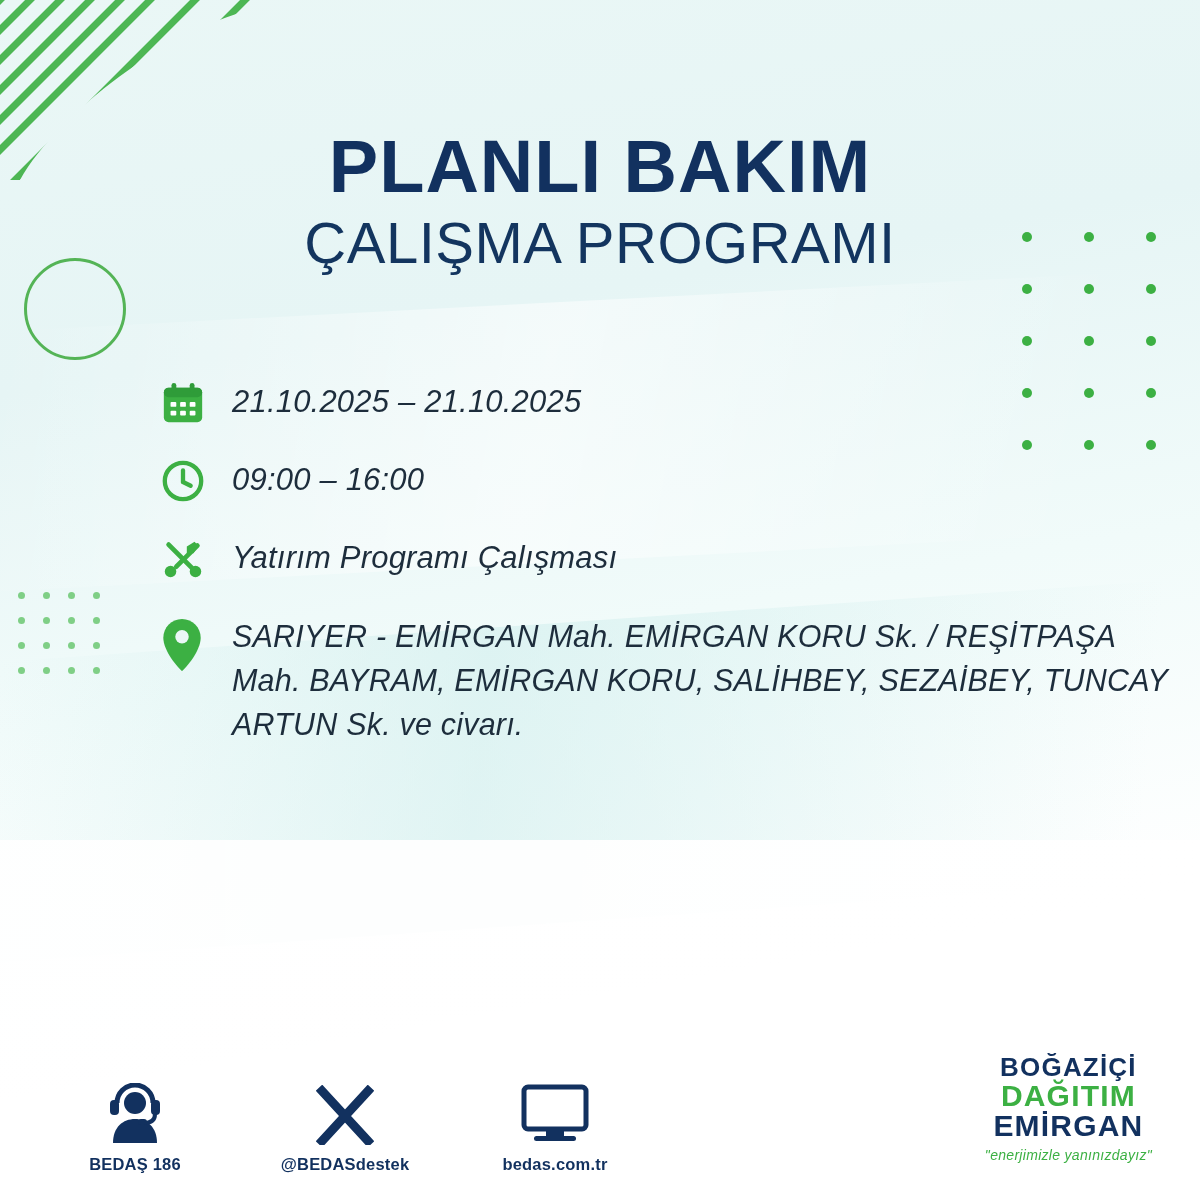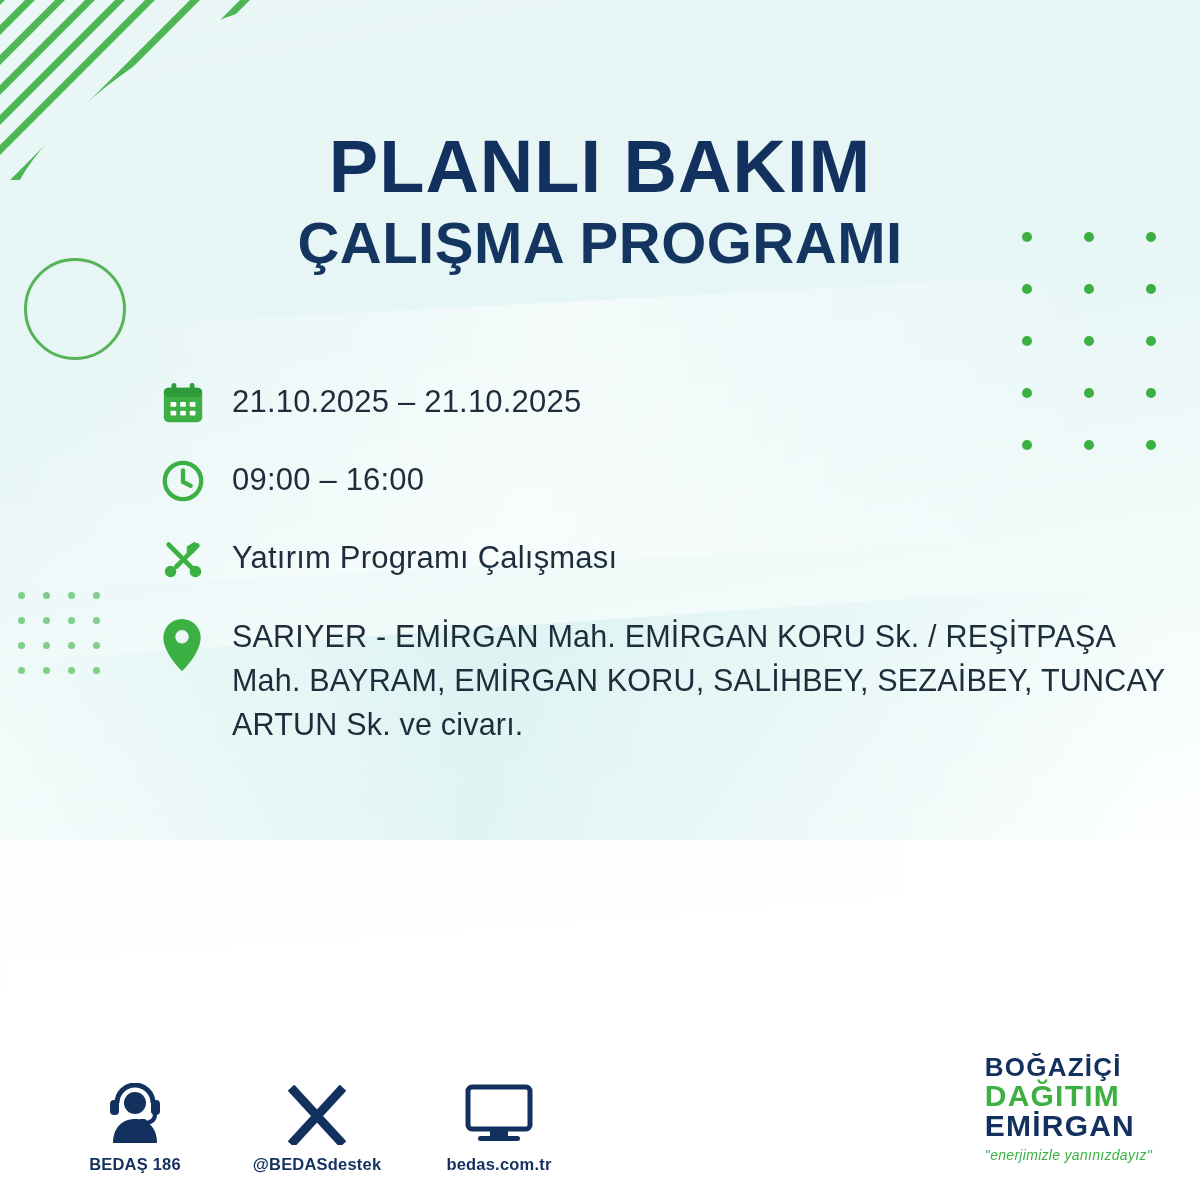--- a/index.html
+++ b/index.html
@@ -89,37 +89,38 @@
     font-size: 74px;
     font-weight: 700;
     letter-spacing: 1px;
     color: #12315f;
     line-height: 1.0;
     margin-top: 18px;
   }
   .headline .l2 {
     margin-top: 10px;
     font-size: 58px;
-    font-weight: 700;
+    font-weight: 400;
     letter-spacing: 0.5px;
     color: #13355f;
     line-height: 1.0;
   }
 
   
   .info {
     position: absolute;
     left: 160px;
     top: 378px;
     width: 1010px;
   }
   .row {
     display: flex;
     align-items: flex-start;
     margin-bottom: 30px;
+    font-style: italic;
   }
   .row .icon {
     width: 72px;
     min-width: 72px;
     display: flex;
     justify-content: flex-start;
     align-items: flex-start;
     padding-top: 2px;
   }
   .row .text {
@@ -139,21 +140,21 @@
     left: 0; right: 0;
     bottom: 22px;
     height: 150px;
   }
   .contacts {
     position: absolute;
     left: 60px;
     bottom: 4px;
     display: flex;
     align-items: flex-start;
-    gap: 32px;
+    gap: 60px;
   }
   .contact {
     width: 150px;
     text-align: center;
     color: #12315f;
   }
   .contact .glyph {
     height: 64px;
     display: flex;
     align-items: flex-end;
@@ -164,21 +165,21 @@
     font-size: 16.5px;
     font-weight: 700;
     color: #12315f;
     letter-spacing: .2px;
   }
 
   .brand {
     position: absolute;
     right: 48px;
     bottom: 16px;
-    text-align: left;
+    text-align: center;
     line-height: 1.02;
   }
   .brand .b1 {
     font-size: 26px;
     font-weight: 700;
     color: #12315f;
     letter-spacing: 1.2px;
   }
   .brand .b2 {
     font-size: 30px;

